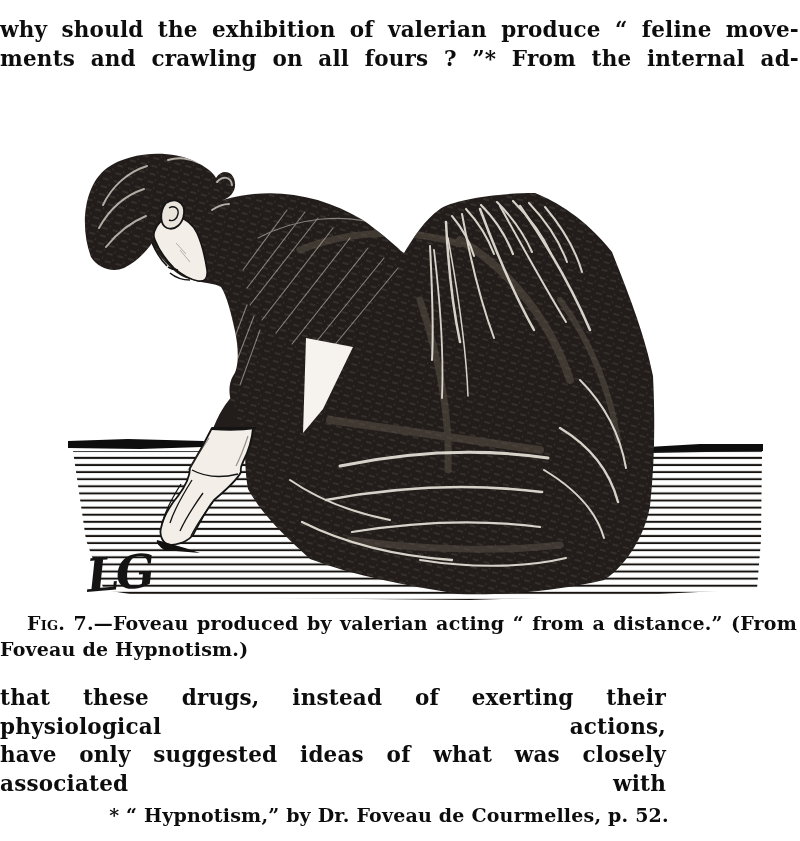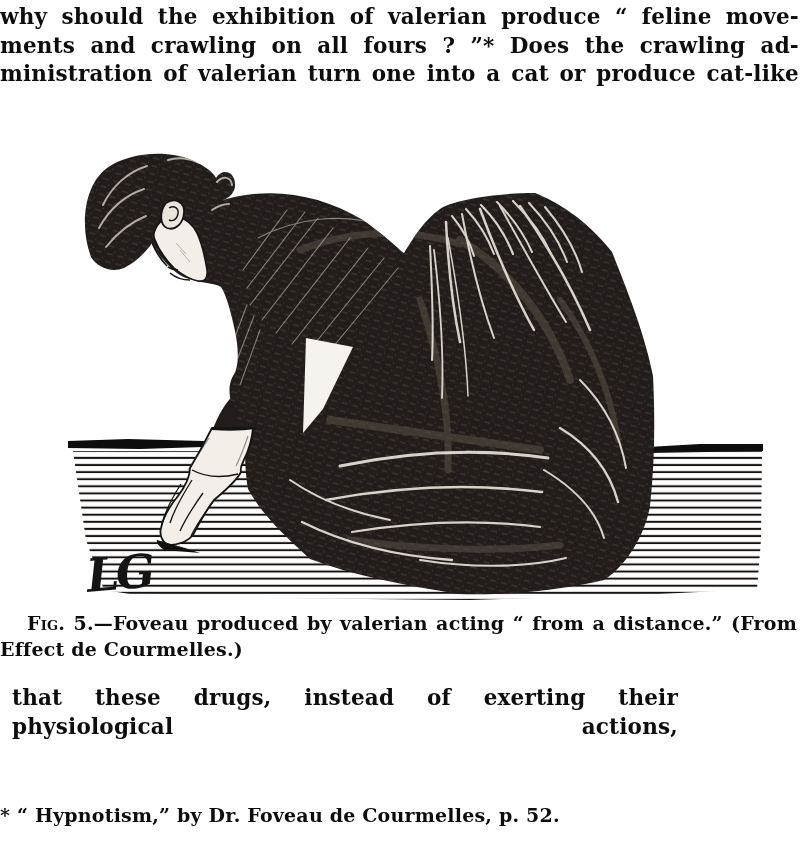--- a/index.html
+++ b/index.html
@@ -3,38 +3,37 @@
 <meta charset="utf-8">
 <style>
   html,body{margin:0;padding:0;background:#ffffff;}
   .page{
     position:relative;width:800px;height:841px;background:#ffffff;
     font-family:"DejaVu Serif","Liberation Serif",serif;
     font-weight:700;color:#0d0d0d;overflow:hidden;
   }
   .bodytext{font-size:21.5px;line-height:28.6px;letter-spacing:.2px;}
   .jline{text-align:justify;text-align-last:justify;}
-  .para-top{position:absolute;top:3px;left:0;width:799px;}
-  .para-bottom{position:absolute;top:684px;left:12px;width:666px;}
+  .para-top{position:absolute;top:16px;left:0;width:799px;}
+  .para-bottom{position:absolute;top:684px;left:0;width:666px;}
   .caption{position:absolute;top:611px;left:0;width:797px;font-size:19px;line-height:25.5px;letter-spacing:.2px;}
   .cap1{text-align:justify;text-align-last:justify;text-indent:27px;}
   .smallcaps{font-variant:small-caps;}
-  .footnote{position:absolute;top:804px;left:0;width:778px;text-align:left;font-size:19px;letter-spacing:.2px;}
+  .footnote{position:absolute;top:804px;left:0;width:778px;text-align:center;font-size:19px;letter-spacing:.2px;}
   .illu{position:absolute;top:143px;left:0;width:800px;height:465px;}
   .illu svg{display:block;}
 </style>
 </head>
 <body>
 
 <div class="page">
 
   <div class="para-top bodytext">
     <div class="jline">why should the exhibition of valerian produce “ feline move-</div>
-    <div class="jline">ments and crawling on all fours ? ”*  Does the crawling ad-</div>
-    <div class="jline">ministration of valerian turn one into a cat or produce cat-like</div>
+    <div class="jline">ments and crawling on all fours ? ”*  From the internal ad-</div>
   </div>
 
   <div class="illu">
     <svg width="800" height="465" viewBox="0 143 800 465" role="img" aria-label="Woodcut engraving of a woman in a dark Victorian dress crawling on all fours on the floor, head bowed, hands touching the ground">
       <defs>
         <pattern id="hlines" width="64" height="7.1" patternUnits="userSpaceOnUse">
           <rect x="0" y="2.5" width="64" height="2" fill="#16120f"></rect>
         </pattern>
         <pattern id="speck" width="11" height="8" patternUnits="userSpaceOnUse" patternTransform="rotate(14)">
           <rect x="0" y="3.6" width="6" height="0.9" fill="#d8d2c8" opacity="0.22"></rect>
@@ -168,23 +167,24 @@
                  M 213,502 C 204,514 196,526 191,536"></path>
         <path fill="none" stroke="#141414" stroke-width="1.4" d="M 192,470 C 205,477 222,478 238,474"></path>
         <path fill="none" stroke="#3a332d" stroke-width="1.2" opacity="0.5" d="M 209,438 C 200,452 192,464 188,470 M 248,436 C 244,448 240,458 236,466"></path>
         <path fill="none" stroke="#141414" stroke-width="2" d="M 256,428 C 242,430 226,430 212,429"></path>
         <path d="M 157,540 L 185,548 L 200,553 L 164,550 C 159,546 156,543 157,540 Z" fill="#131010"></path>
       </g>
     </svg>
   </div>
 
   <div class="caption">
-    <div class="cap1"><span class="smallcaps">Fig. 5.</span><span>—Foveau produced by valerian acting “ from a distance.”  (From</span></div>
-    <div>Effect de Courmelles.)</div>
+    <div class="cap1"><span class="smallcaps">Fig. 7.</span><span>—Foveau produced by valerian acting “ from a distance.”  (From</span></div>
+    <div>Foveau de Hypnotism.)</div>
   </div>
 
   <div class="para-bottom bodytext">
     <div class="jline">that these drugs, instead of exerting their physiological actions,</div>
+    <div class="jline">have only suggested ideas of what was closely associated with</div>
   </div>
 
   <div class="footnote">* “ Hypnotism,” by Dr. Foveau de Courmelles, p. 52.</div>
 
 </div>
 
 </body></html>

